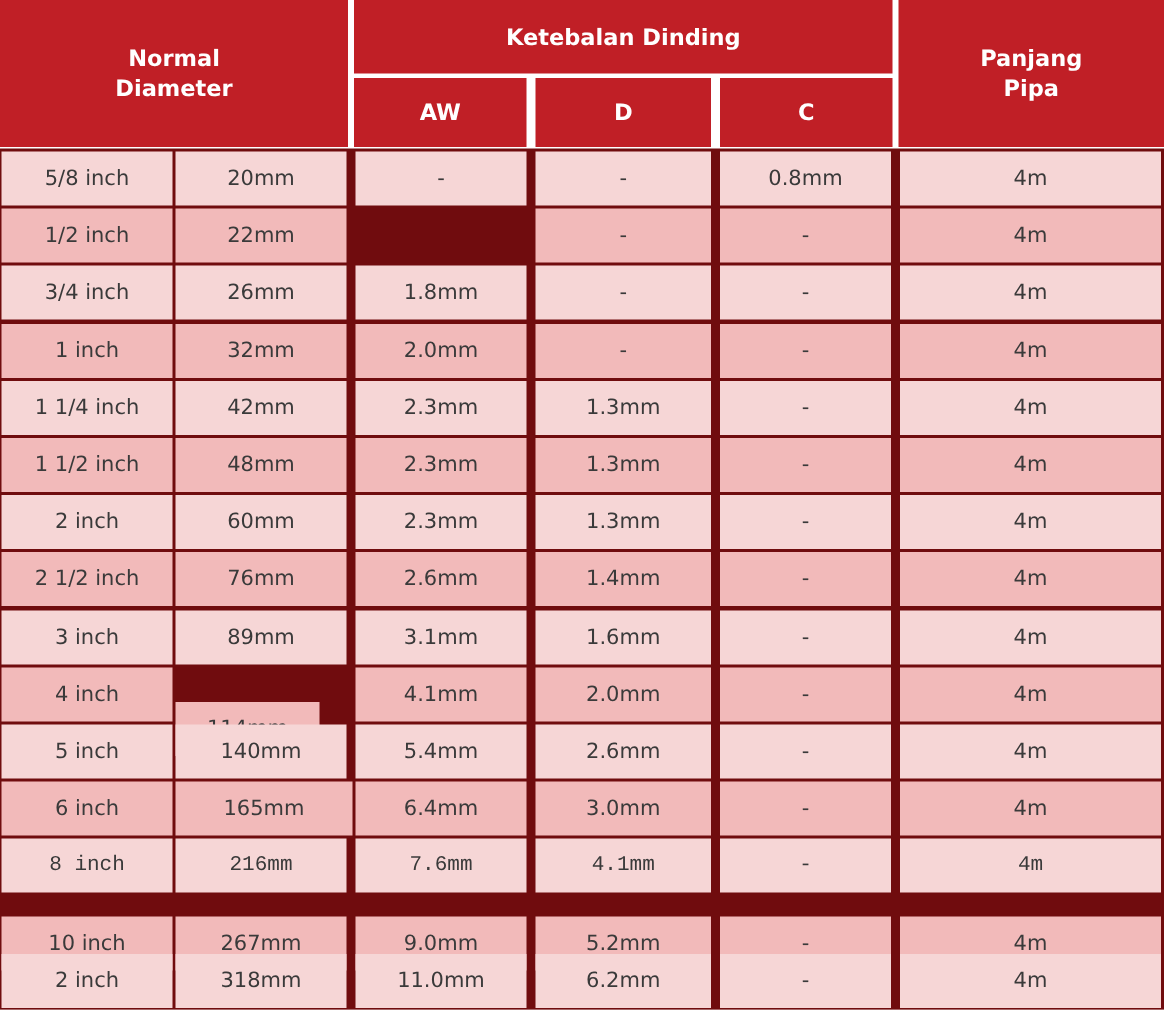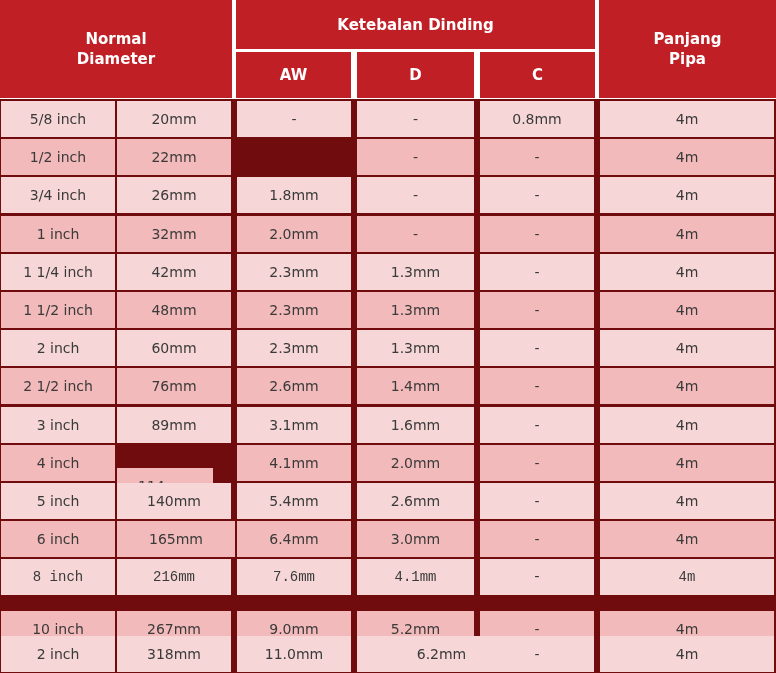--- a/index.html
+++ b/index.html
@@ -145,18 +145,18 @@
         <div class="cell" style="left: 117px; width: 114px;">267mm</div>
         <div class="cell" style="left: 237px; width: 114px;">9.0mm</div>
         <div class="cell" style="left: 357px; width: 117px;">5.2mm</div>
         <div class="cell" style="left: 480px; width: 114px;">-</div>
         <div class="cell" style="left: 600px; width: 174px;">4m</div>
       </div>
       <div class="row light" style="top: 537px;">
         <div class="cell" style="left: 1px; width: 114px;">2 inch</div>
         <div class="cell" style="left: 117px; width: 114px;">318mm</div>
         <div class="cell" style="left: 237px; width: 114px;">11.0mm</div>
-        <div class="cell" style="left: 357px; width: 117px; padding-left: 26px;">6.2mm</div>
+        <div class="cell" style="left: 357px; width: 117px;">6.2mm</div>
         <div class="cell" style="left: 480px; width: 114px;">-</div>
         <div class="cell" style="left: 600px; width: 174px;">4m</div>
       </div>
     </div>
 </div>
 
 </body></html>

